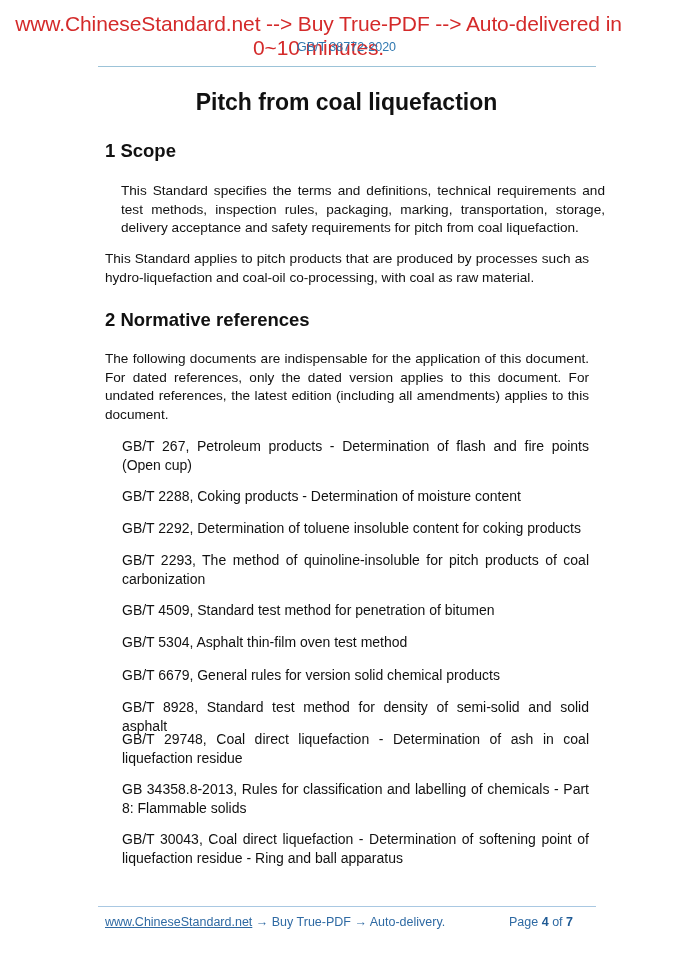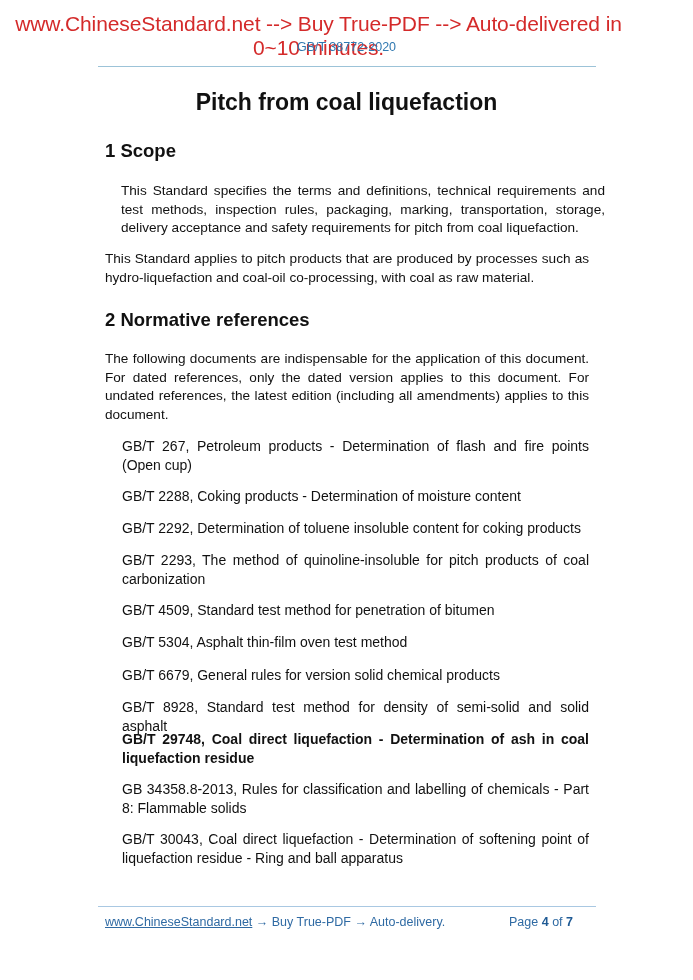--- a/index.html
+++ b/index.html
@@ -41,21 +41,21 @@
 <div class="para" style="top:350px;">The following documents are indispensable for the application of this document. For dated references, only the dated version applies to this document. For undated references, the latest edition (including all amendments) applies to this document.</div>
 
 <div class="ref" style="top:437px;">GB/T 267, Petroleum products - Determination of flash and fire points (Open cup)</div>
 <div class="ref" style="top:487px;">GB/T 2288, Coking products - Determination of moisture content</div>
 <div class="ref" style="top:519px;">GB/T 2292, Determination of toluene insoluble content for coking products</div>
 <div class="ref" style="top:551px;">GB/T 2293, The method of quinoline-insoluble for pitch products of coal carbonization</div>
 <div class="ref" style="top:601px;">GB/T 4509, Standard test method for penetration of bitumen</div>
 <div class="ref" style="top:633px;">GB/T 5304, Asphalt thin-film oven test method</div>
 <div class="ref" style="top:666px;">GB/T 6679, General rules for version solid chemical products</div>
 <div class="ref" style="top:698px;">GB/T 8928, Standard test method for density of semi-solid and solid asphalt</div>
-<div class="ref" style="top:730px;font-weight:bold;">GB/T 29748, Coal direct liquefaction - Determination of ash in coal liquefaction residue</div>
+<div class="ref" style="top:730px;">GB/T 29748, Coal direct liquefaction - Determination of ash in coal liquefaction residue</div>
 <div class="ref" style="top:780px;">GB 34358.8-2013, Rules for classification and labelling of chemicals - Part 8: Flammable solids</div>
 <div class="ref" style="top:830px;">GB/T 30043, Coal direct liquefaction - Determination of softening point of liquefaction residue - Ring and ball apparatus</div>
 
 <div class="rule bottom"></div>
 <div class="footer">
   <a>www.ChineseStandard.net</a><span> → Buy True-PDF → Auto-delivery.</span>
 </div>
 <div class="pager">
   <span>Page</span>
   <b>4</b>

